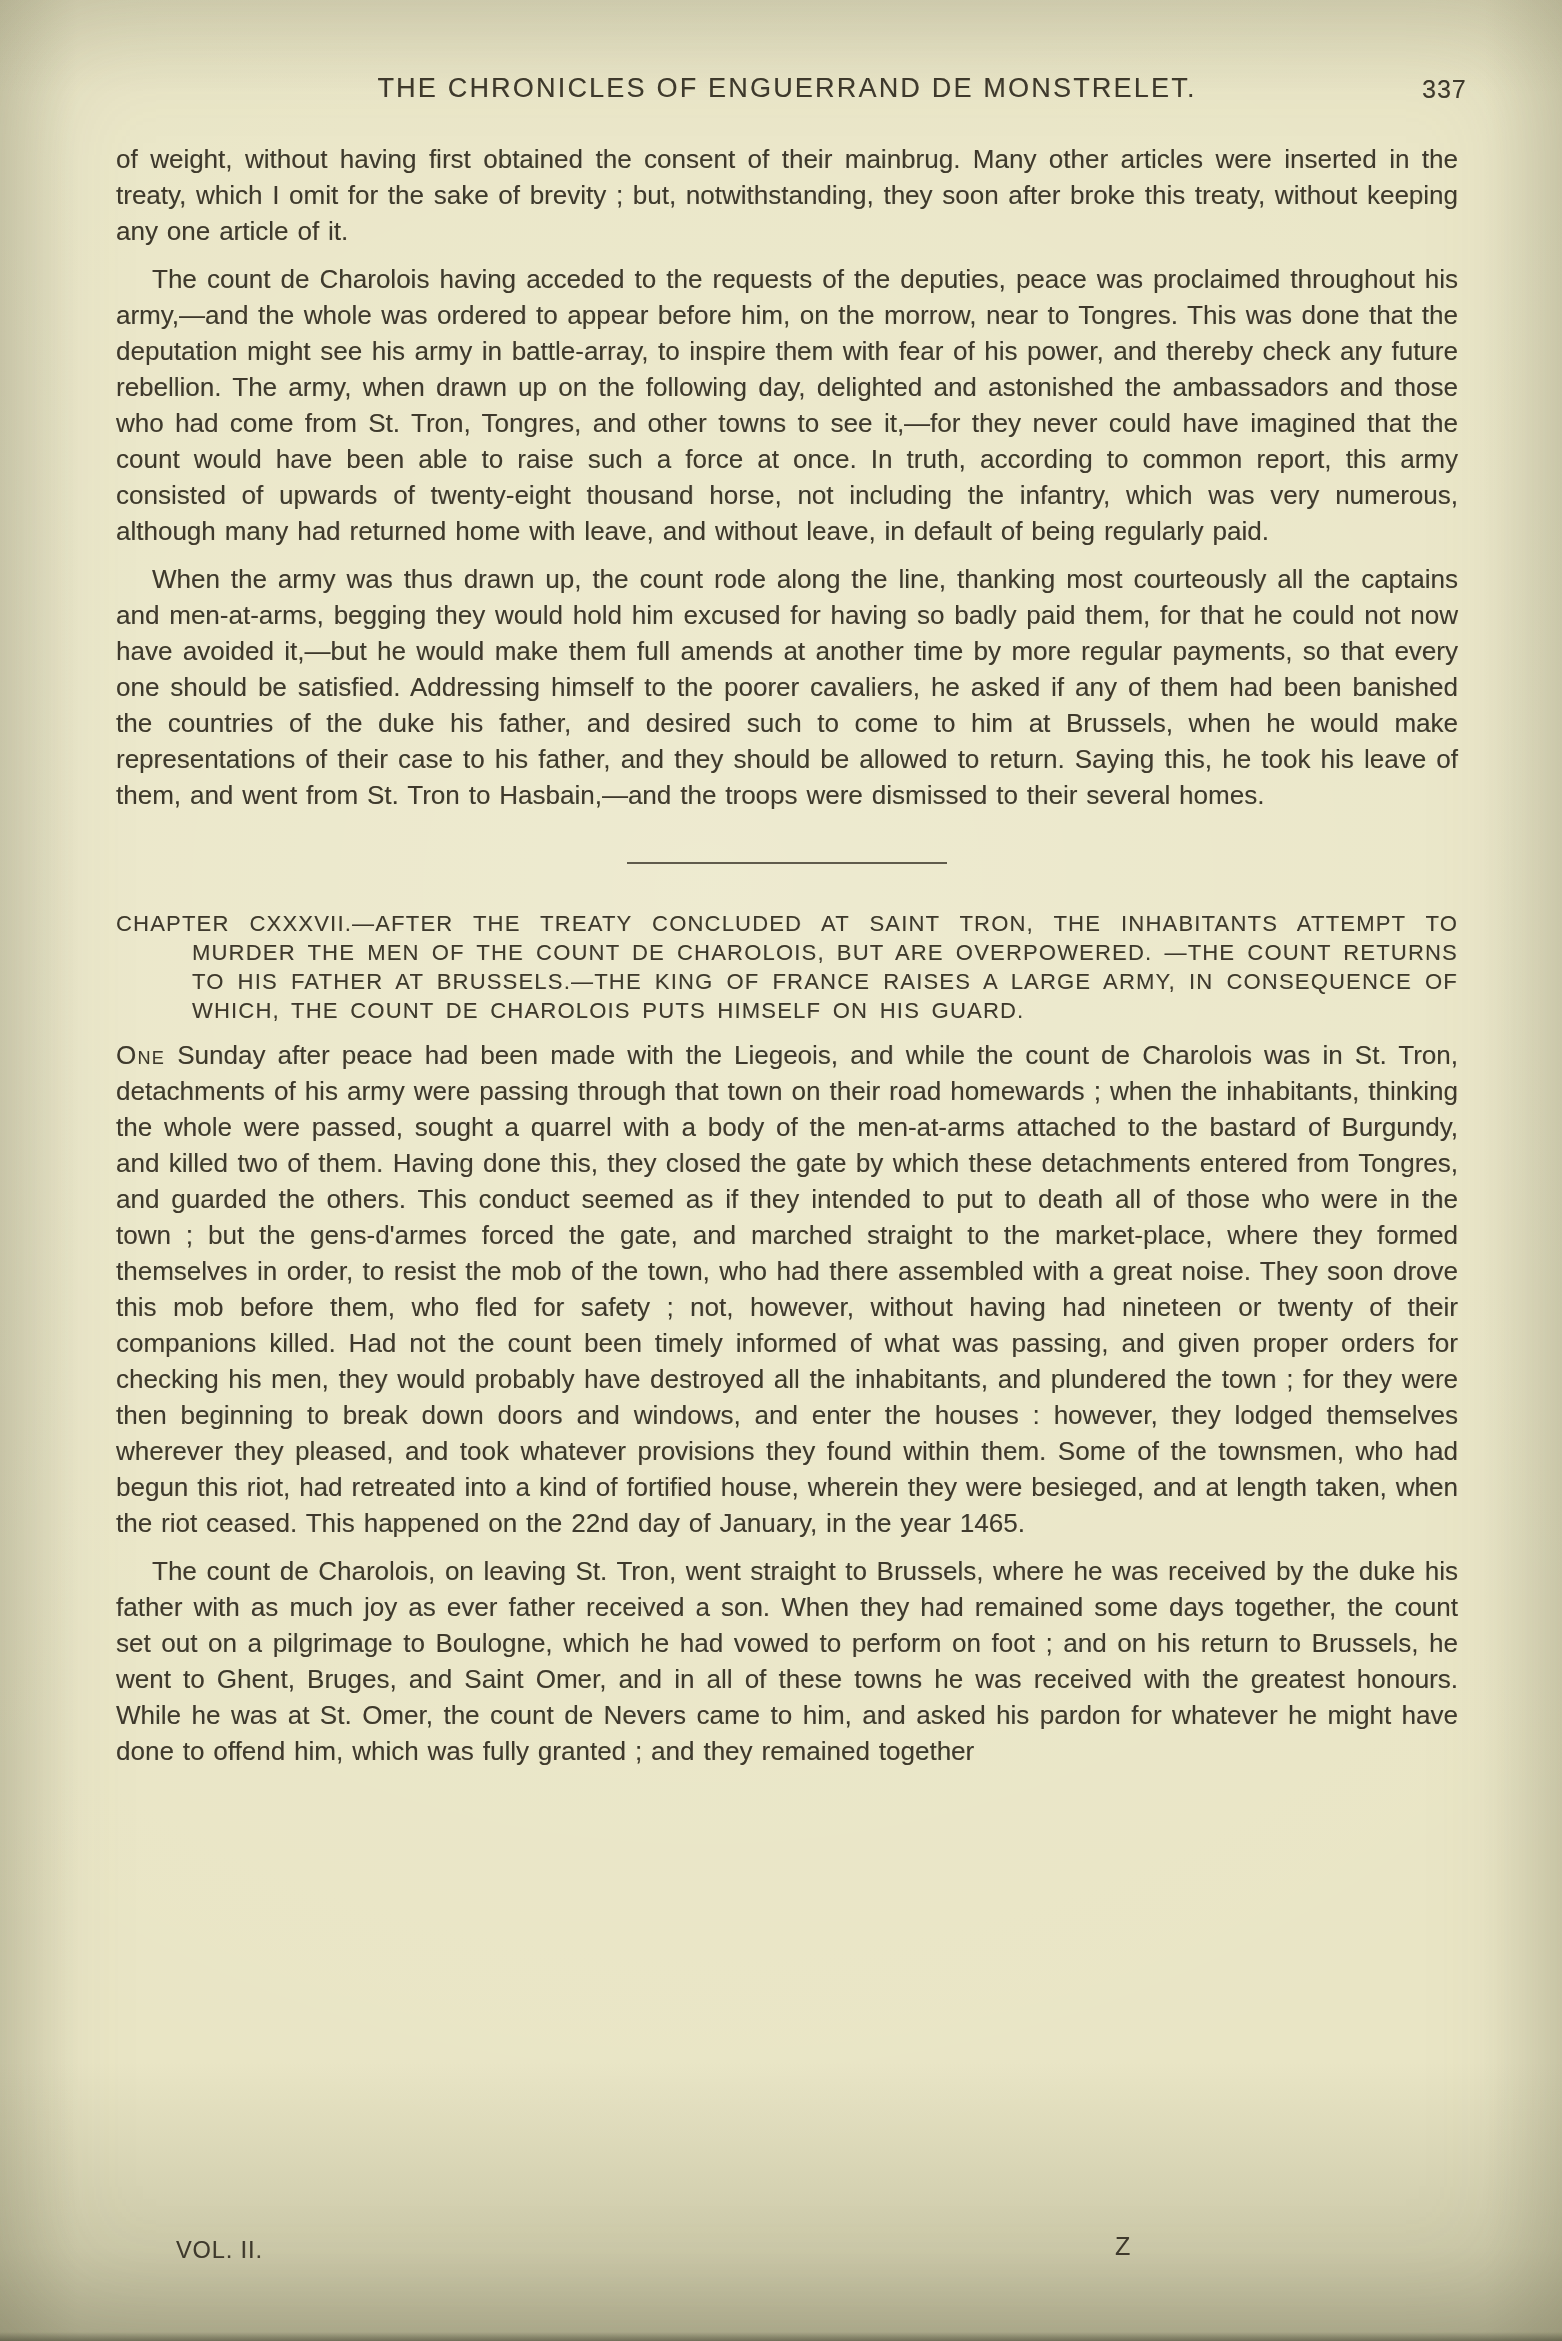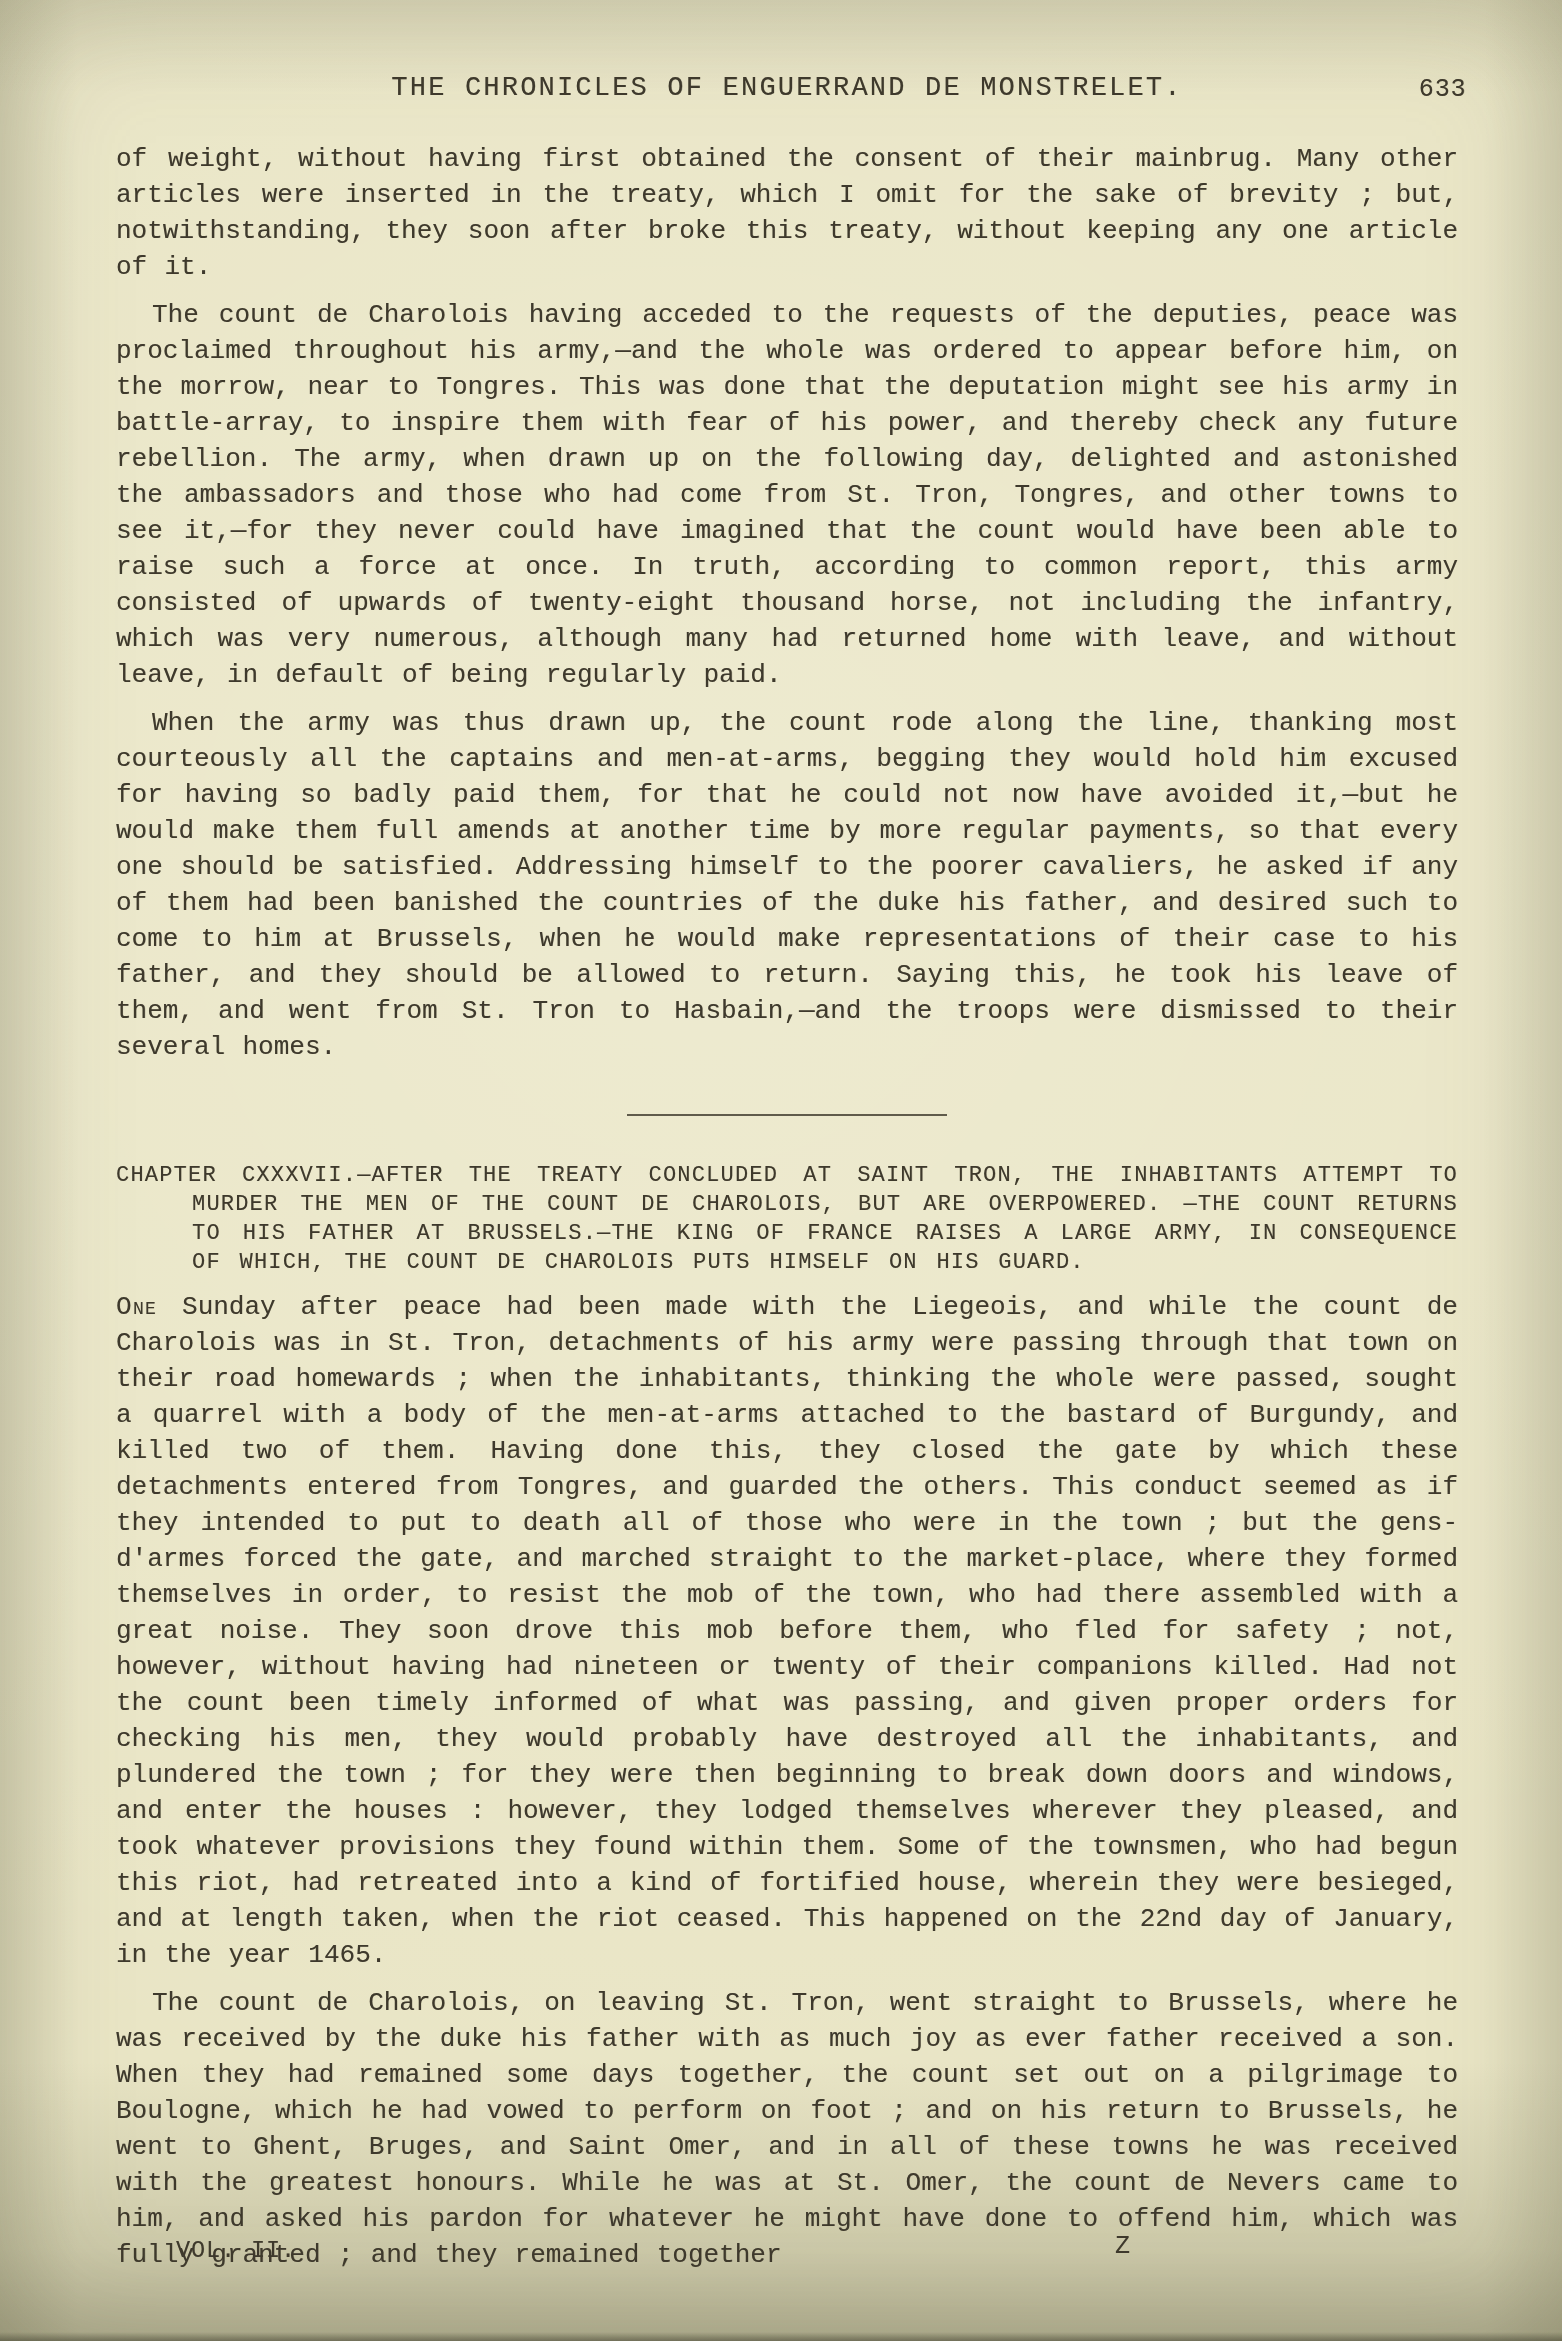--- a/index.html
+++ b/index.html
@@ -12,21 +12,21 @@
     width: 1562px;
     height: 2342px;
     margin: 0 auto;
     overflow: hidden;
     background:
       radial-gradient(ellipse 130% 85% at 45% 38%, rgba(255,255,248,0.22), rgba(0,0,0,0) 65%),
       linear-gradient(180deg, rgba(120,118,85,0.12) 0%, rgba(0,0,0,0) 4%, rgba(0,0,0,0) 88%, rgba(104,104,72,0.22) 96%, rgba(92,92,64,0.40) 100%),
       linear-gradient(90deg, rgba(112,112,82,0.18) 0%, rgba(0,0,0,0) 5%, rgba(0,0,0,0) 95%, rgba(112,112,82,0.15) 100%),
       var(--paper, #e9e5c5);
     box-shadow: inset 0 0 130px rgba(106,104,74,0.28);
-    font-family: Liberation Mono, monospace;
+    font-family: Liberation Sans, sans-serif;
     color: var(--ink, #3e392c);
   }
   .bottom-edge {
     position: absolute;
     left: 0; right: 0; bottom: 0;
     height: 10.4px;
     background: linear-gradient(180deg, rgba(0,0,0,0), rgba(66,66,48,0.6));
   }
   .header {
     position: absolute;
@@ -97,21 +97,21 @@
   .volume { position: absolute; left: 72px; top: 5.2px; }
   .signature { position: absolute; left: 1011px; top: 0; font-size: 25px; }
 </style>
 </head>
 <body>
 
 <div class="page">
 
   <div class="header">
     <div class="running-title">THE CHRONICLES OF ENGUERRAND DE MONSTRELET.</div>
-    <div class="page-number">633</div>
+    <div class="page-number">337</div>
   </div>
 
   <div class="main">
     <p>of weight, without having first obtained the consent of their mainbrug.  Many other articles were inserted in the treaty, which I omit for the sake of brevity ; but, notwithstanding, they soon after broke this treaty, without keeping any one article of it.</p>
     <p class="indent">The count de Charolois having acceded to the requests of the deputies, peace was proclaimed throughout his army,—and the whole was ordered to appear before him, on the morrow, near to Tongres.  This was done that the deputation might see his army in battle-array, to inspire them with fear of his power, and thereby check any future rebellion.  The army, when drawn up on the following day, delighted and astonished the ambassadors and those who had come from St. Tron, Tongres, and other towns to see it,—for they never could have imagined that the count would have been able to raise such a force at once.  In truth, according to common report, this army consisted of upwards of twenty-eight thousand horse, not including the infantry, which was very numerous, although many had returned home with leave, and without leave, in default of being regularly paid.</p>
     <p class="indent">When the army was thus drawn up, the count rode along the line, thanking most courteously all the captains and men-at-arms, begging they would hold him excused for having so badly paid them, for that he could not now have avoided it,—but he would make them full amends at another time by more regular payments, so that every one should be satisfied.  Addressing himself to the poorer cavaliers, he asked if any of them had been banished the countries of the duke his father, and desired such to come to him at Brussels, when he would make representations of their case to his father, and they should be allowed to return.  Saying this, he took his leave of them, and went from St. Tron to Hasbain,—and the troops were dismissed to their several homes.</p>
 
     <div class="divider"></div>
 
     <p class="chapter-heading">CHAPTER CXXXVII.—AFTER THE TREATY CONCLUDED AT SAINT TRON, THE INHABITANTS ATTEMPT TO MURDER THE MEN OF THE COUNT DE CHAROLOIS, BUT ARE OVERPOWERED. —THE COUNT RETURNS TO HIS FATHER AT BRUSSELS.—THE KING OF FRANCE RAISES A LARGE ARMY, IN CONSEQUENCE OF WHICH, THE COUNT DE CHAROLOIS PUTS HIMSELF ON HIS GUARD.</p>

